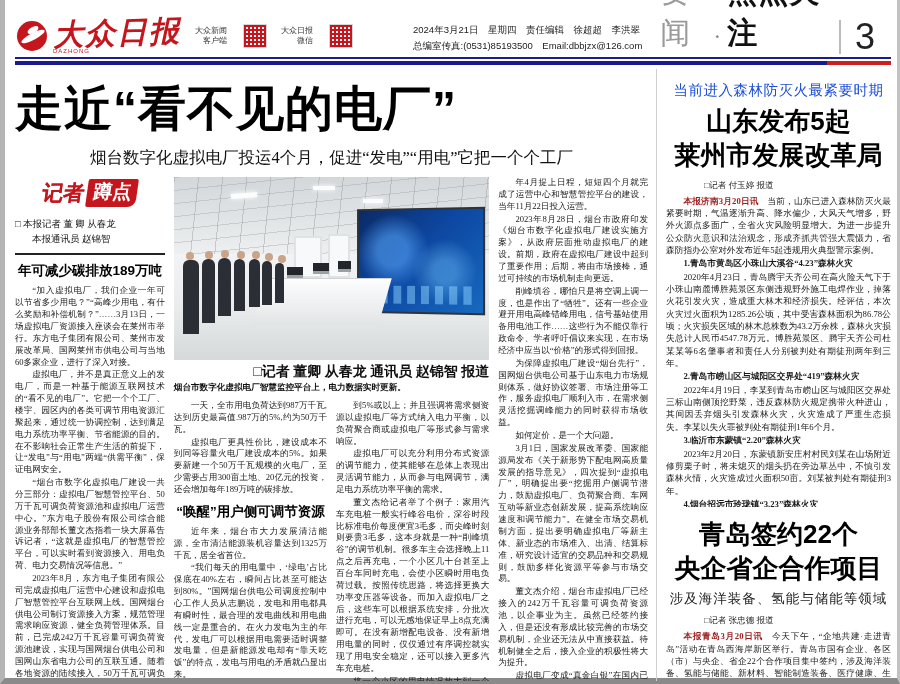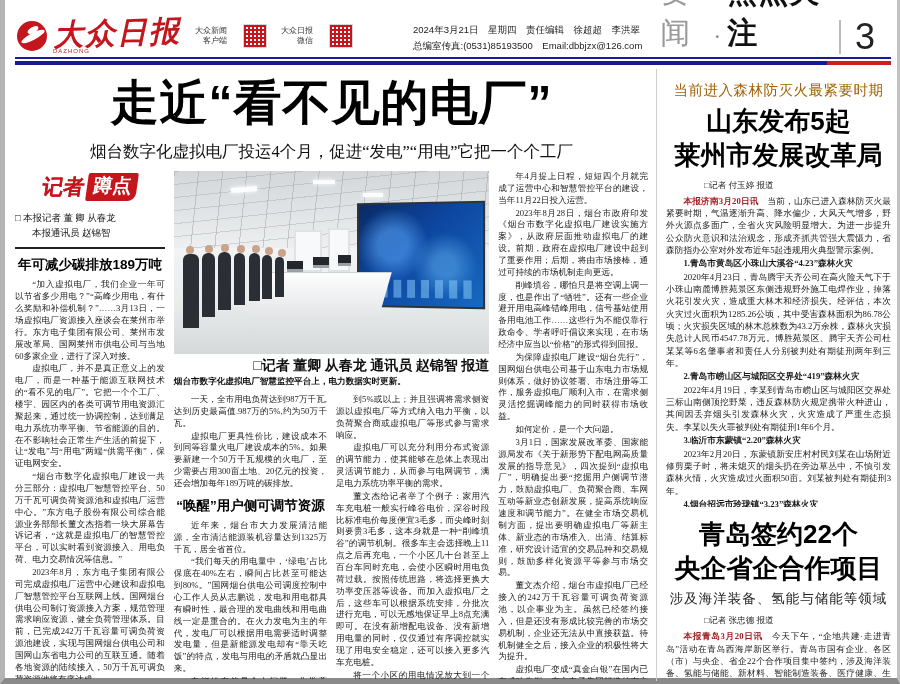--- a/index.html
+++ b/index.html
@@ -35,21 +35,21 @@
   .rule-thick { display:flex; margin-top:2px; }
   .rule-thick .navy { flex:1; height:4px; background:#1b1b8f; }
   .rule-thick .red  { width:64px; height:4px; background:#cc1f1f; }
 
   
   .main-row { display:flex; margin-top:4px; height:612px; overflow:hidden; }
   .main-left { width:642px; padding-right:8px; border-right:1px solid #cfcfcf; }
   .sidebar { flex:1; padding-left:9px; overflow:hidden; }
 
   
-  .headline { text-align:center; font-size:48px; font-weight:900; font-family:"Liberation Sans","DejaVu Sans",sans-serif; letter-spacing:1px; color:#000; margin-top:2px; }
+  .headline { font-size:48px; font-weight:900; font-family:"Liberation Sans","DejaVu Sans",sans-serif; letter-spacing:1px; color:#000; margin-top:8px; }
   .subtitle { text-align:center; font-size:16.5px; color:#111; margin:6px 0 8px; }
 
   
   .article-body { display:flex; gap:9px; height:508px; overflow:hidden; }
   .col { overflow:hidden; }
   .col1 { width:151px; }
   .mid-wrap { width:318px; display:flex; flex-direction:column; }
   .mid-cols { display:flex; gap:9px; flex:1; overflow:hidden; }
   .mid-cols .col { flex:1; }
   .col4 { width:151px; }
@@ -89,21 +89,21 @@
   .ph-monitor { position:absolute; width:16px; height:11px; background:#23272c; border-bottom:3px solid #9aa0a5; }
   .ph-person { position:absolute; width:13px; background:#2b2e35; border-radius:6px 6px 0 0; }
   .ph-person::before { content:""; position:absolute; top:-8px; left:3px; width:8px; height:8px; border-radius:50%; background:#c9a489; }
   .ph-plant { position:absolute; width:16px; height:22px; background:radial-gradient(circle at 50% 35%, #2e7d32 0 45%, #1b5e20 75%); border-radius:50% 50% 40% 40%; }
 
   .caption { margin:3px 0 6px; }
   .caption .credit { font-size:14px; font-weight:bold; text-align:right; color:#111; }
   .caption .desc { font-size:8.6px; font-weight:bold; color:#111; margin-top:1px; }
 
   
-  .sb-kicker { text-align:center; font-size:14.5px; color:#a16207; margin-top:12px; letter-spacing:.5px; }
+  .sb-kicker { text-align:center; font-size:14.5px; color:#1d4ed8; margin-top:12px; letter-spacing:.5px; }
   .sb-title { text-align:center; font-size:26px; font-weight:900; font-family:"Liberation Sans","DejaVu Sans",sans-serif; line-height:1.32; color:#000; margin-top:4px; }
   .sb-byline { font-size:8.6px; color:#222; margin:7px 0 3px;padding-left:38px; }
   .sb-body .para { font-size:8.7px; line-height:1.42; }
   .sb-sub { text-align:center; font-size:13.5px; color:#222; letter-spacing:1px; margin-top:5px; }
   .sb-art2 { margin-top:10px; }
   .sb-art1-body { height:312px; overflow:hidden; }
   .sb-art2-body { height:86px; overflow:hidden; }
 </style>
 </head>
 <body>

